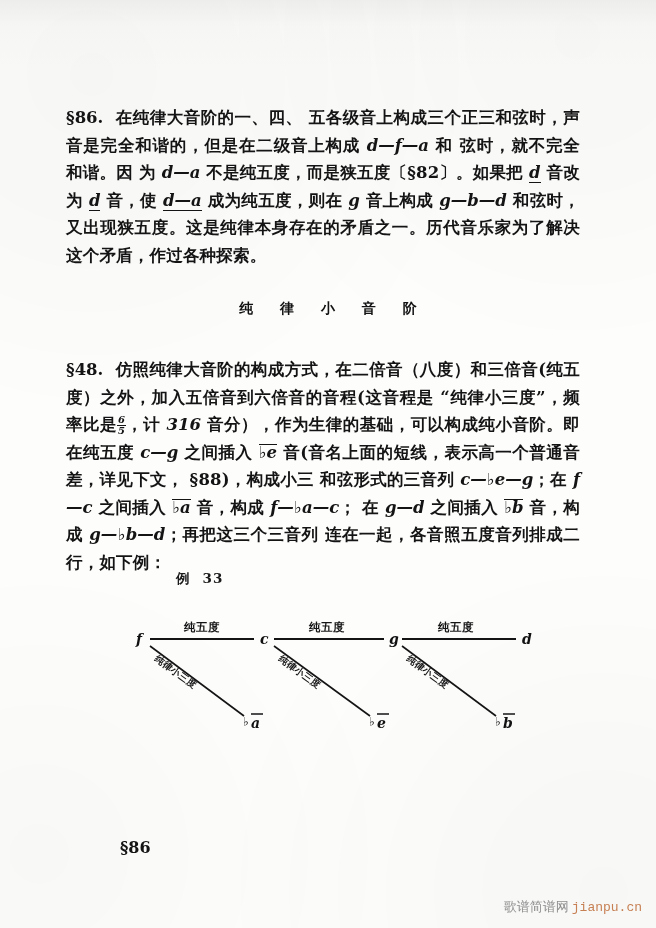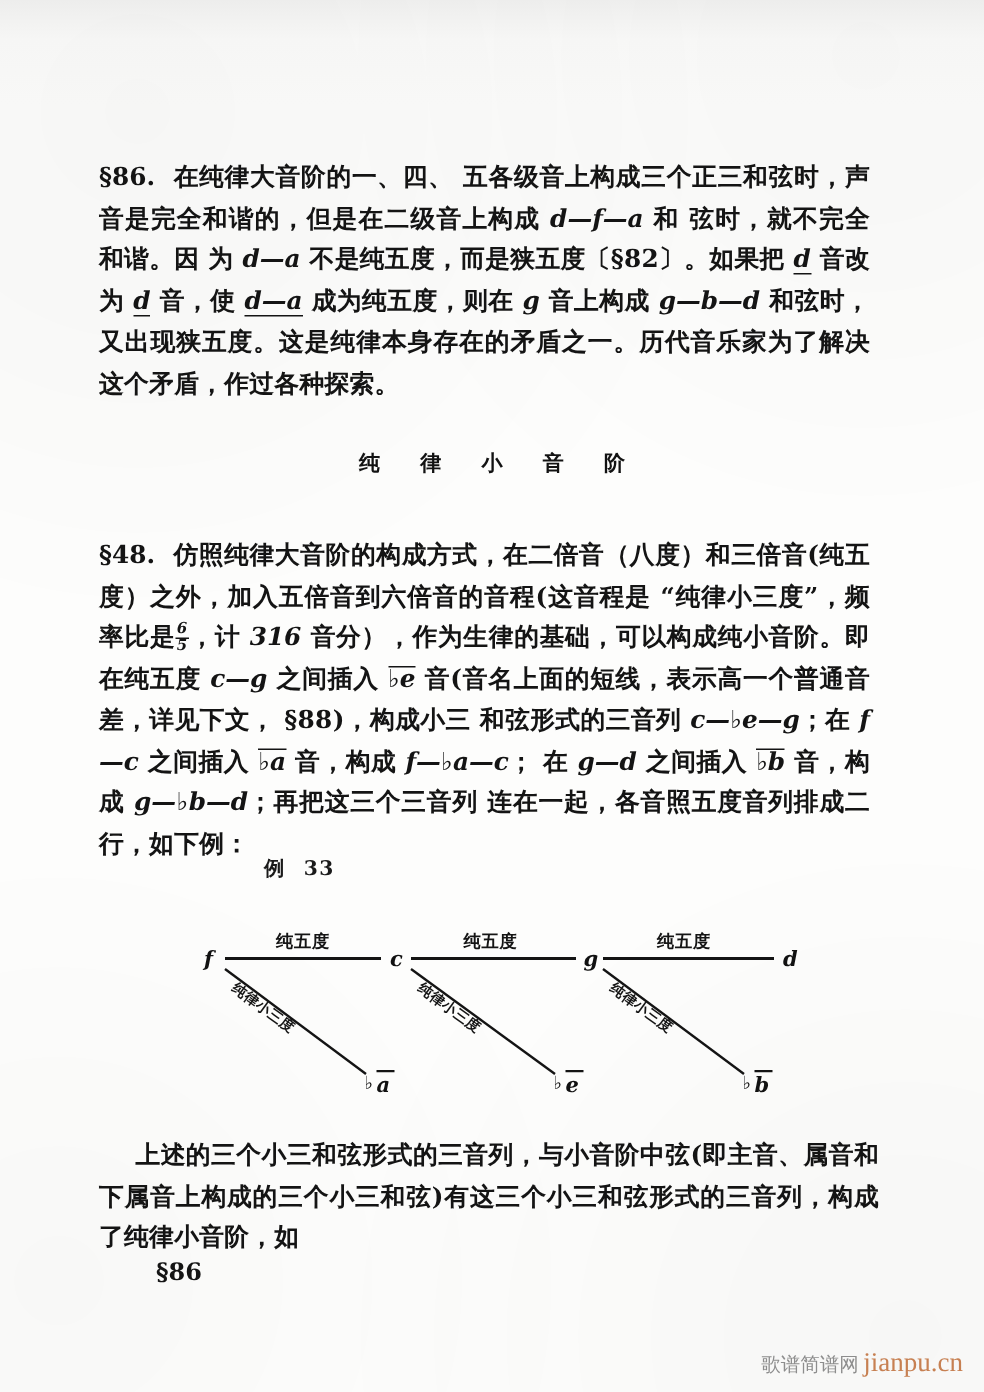--- a/index.html
+++ b/index.html
@@ -112,21 +112,21 @@
     font-weight: bold;
     color: #1a1a1a;
     letter-spacing: 1px;
     margin-left: 48px;
   }
   .example-label .num { margin-left: 12px; }
 
   
   .sec-footer {
     position: absolute;
-    left: 104px;
+    left: 120px;
     top: 838px;
     font-size: 16px;
     font-weight: bold;
     color: #141414;
   }
 
   
   .diagram {
     position: absolute;
     left: 130px;
@@ -182,23 +182,23 @@
     font-size: 13px;
     white-space: nowrap;
   }
   .watermark .cn {
     font-family: Liberation Sans, sans-serif;
     color: #8d8d8d;
     font-weight: normal;
     margin-left: 28px;
   }
   .watermark .dom {
-    font-family: Liberation Serif, serif;
+    font-family: Liberation Mono, monospace;
     color: #e07b39;
-    font-size: 18px;
+    font-size: 13px;
     margin-left: 3px;
   }
 </style>
 </head>
 <body>
 
 <div class="page">
   <div class="paper-grain"></div>
 
   <div class="content">
@@ -251,23 +251,20 @@
           <text class="note-label" x="392" y="46">d</text>
           <line x1="272" y1="48" x2="366" y2="118" stroke="#141414" stroke-width="1.6"></line>
           <text class="third-label" x="276" y="62" transform="rotate(36 276 62)">纯律小三度</text>
           <text class="flat-glyph" x="365" y="128">♭</text>
           <line x1="373" y1="116" x2="385" y2="116" stroke="#141414" stroke-width="1.5"></line>
           <text class="note-label" x="373" y="130">b</text>
         </g>
       </svg>
     </div>
 
-    <div class="para" id="para-end">
-      &nbsp;&nbsp;&nbsp;&nbsp;<span>上述的三个小三和弦形式的三音列，与小音阶中弦(即主音、属音和下属音上构成的三个小三和弦)有这三个小三和弦形式的三音列，构成了纯律小音阶，如</span>
-    </div>
 
     <div class="sec-footer">§86</div>
 
     <div class="watermark">
       <span class="cn">歌谱简谱网</span><span class="dom">jianpu.cn</span>
     </div>
 
   </div>
 </div>
 

